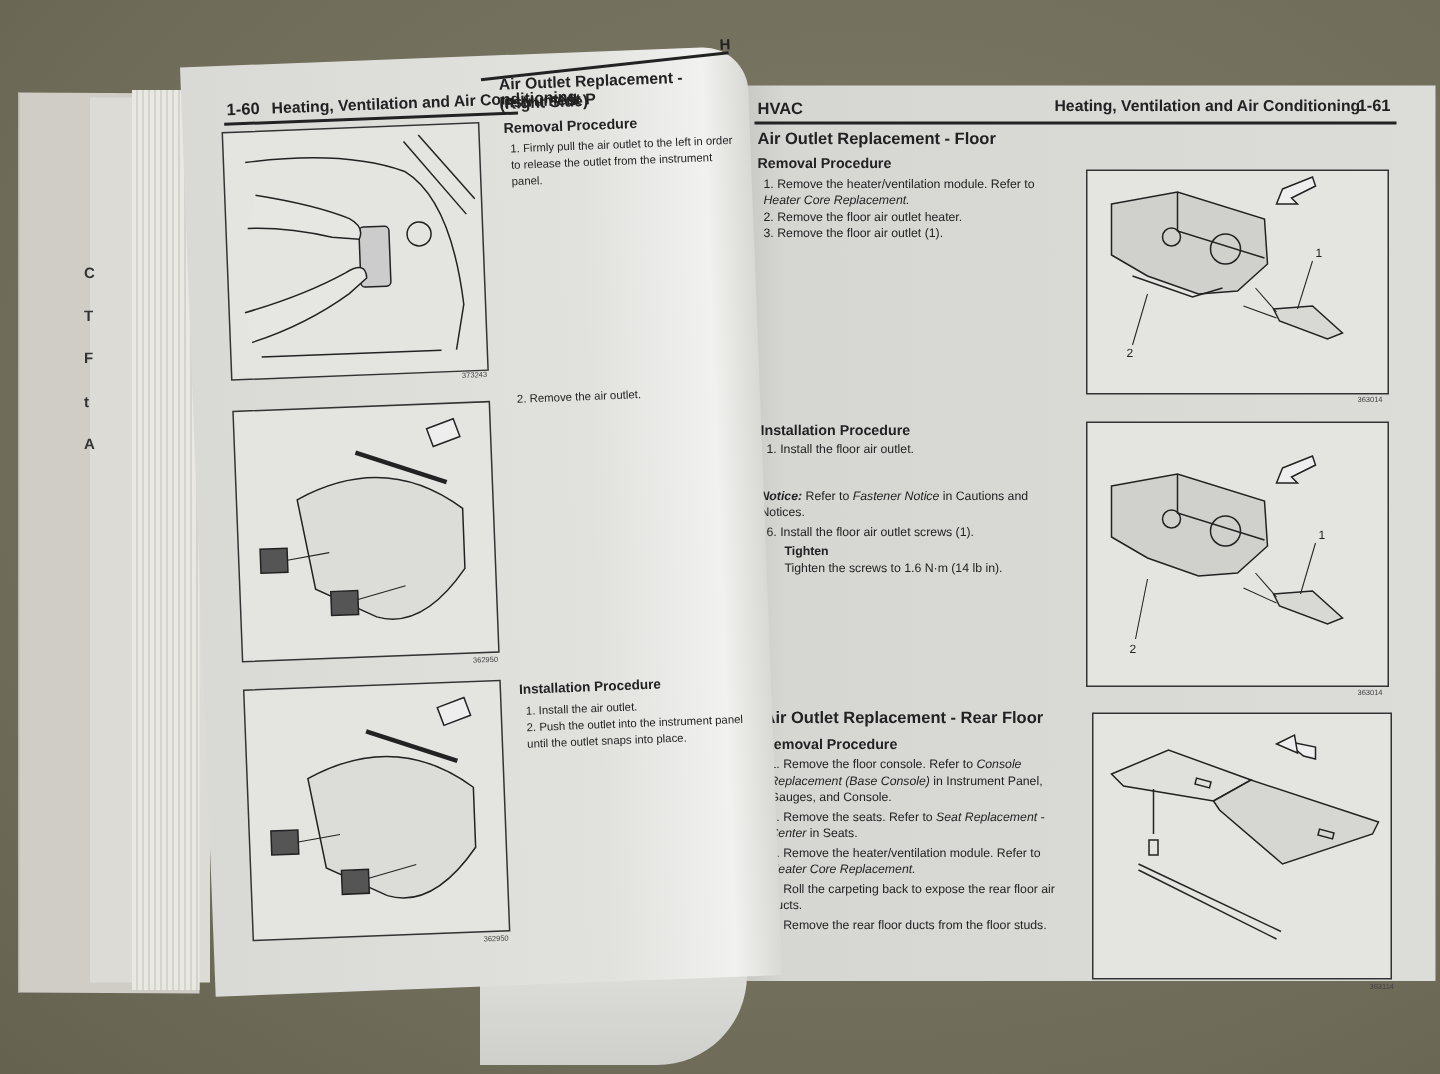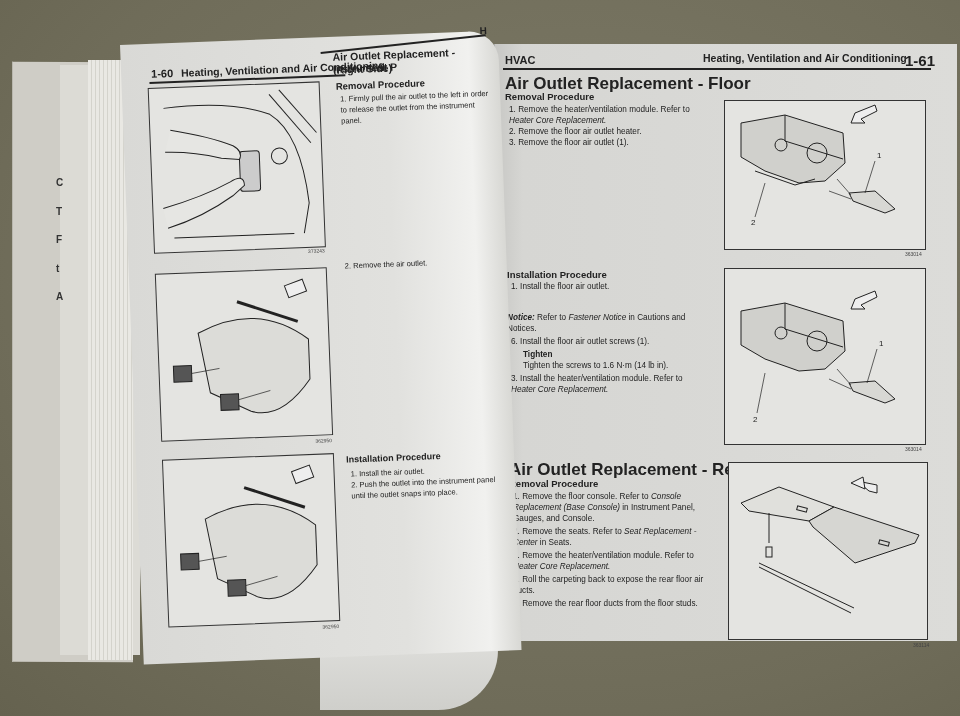--- a/index.html
+++ b/index.html
@@ -9,26 +9,26 @@
   .stack-back{position:absolute;left:12px;top:62px;width:120px;height:600px;background:#cfcdc6;border-left:1px solid #b9b7ae;transform:skewY(0.3deg);}
   .stack-back2{position:absolute;left:60px;top:65px;width:80px;height:590px;background:#dcdbd5;}
   .stack-letters{position:absolute;left:56px;top:120px;font-size:10px;color:#333;line-height:1.25;}
   .stack-letters span{display:block;margin-bottom:16px;font-weight:bold;}
   .edge-pages{position:absolute;left:88px;top:60px;width:45px;height:600px;background:repeating-linear-gradient(90deg,#e9e8e3 0 3px,#d4d3cc 3px 4px);}
   
   .page-left{position:absolute;left:120px;top:45px;width:378px;height:620px;background:linear-gradient(90deg,#d9d9d6 0%,#e1e1de 70%,#f1f1ef 92%,#d8d8d4 100%);
     border-radius:0 30px 0 0;transform:rotate(-2.2deg);transform-origin:left top;}
   .page-left-curl{position:absolute;left:320px;top:600px;width:178px;height:110px;background:linear-gradient(180deg,#e6e6e3,#cfcfcb);border-radius:0 0 60px 0;}
   
-  .page-right{position:absolute;left:494px;top:44px;width:462px;height:597px;background:linear-gradient(90deg,#c7c7c4 0%,#d6d6d3 6%,#dcdcd9 100%);border-left:1px solid #aaa;}
+  .page-right{position:absolute;left:494px;top:57px;width:462px;height:597px;background:linear-gradient(90deg,#c7c7c4 0%,#d6d6d3 6%,#dcdcd9 100%);border-left:1px solid #aaa;}
   .hdr{position:absolute;font-weight:bold;color:#222;}
   .rule{position:absolute;height:2px;background:#222;}
   .fig{position:absolute;border:1.5px solid #333;background:#e4e4e1;}
   .figno{position:absolute;font-size:5px;color:#444;}
-  .h2{position:absolute;font-weight:bold;font-size:17px;color:#222;}
+  .h2{position:absolute;font-weight:bold;font-size:11px;color:#222;}
   .h3{position:absolute;font-weight:bold;font-size:9.5px;color:#222;}
   .txt{position:absolute;font-size:8.2px;color:#222;line-height:11px;}
   .txt i{font-style:italic;text-align:right;}
   .callout{position:absolute;font-size:8px;color:#222;}
   svg{position:absolute;}
 </style>
 </head>
 <body>
 
 <div class="bg-grad"></div>
@@ -42,39 +42,38 @@
   <span>T</span>
   <span>F</span>
   <span>t</span>
   <span>A</span>
 </div>
 <div class="edge-pages"></div>
 
 <div class="page-right">
   <div class="hdr" style="left:10px;top:10px;font-size:11px;">HVAC</div>
   <div class="hdr" style="left:208px;top:8px;font-size:10.5px;">Heating, Ventilation and Air Conditioning</div>
-  <div class="hdr" style="left:410px;top:8px;font-size:15px;">1-61</div>
+  <div class="hdr" style="left:410px;top:8px;font-size:11px;">1-61</div>
   <div class="rule" style="left:8px;top:24px;width:428px;"></div>
 
   <div class="h2" style="left:10px;top:30px;">Air Outlet Replacement - Floor</div>
   <div class="h3" style="left:10px;top:47px;">Removal Procedure</div>
   <div class="txt" style="left:14px;top:60px;width:200px;">
     <div><span>1.</span> <span>Remove the heater/ventilation module. Refer to </span><i>Heater Core Replacement.</i></div>
     <div><span>2.</span> <span>Remove the floor air outlet heater.</span></div>
     <div><span>3.</span> <span>Remove the floor air outlet (1).</span></div>
   </div>
 
   <div class="h3" style="left:12px;top:225px;">Installation Procedure</div>
   <div class="txt" style="left:12px;top:237px;width:200px;">
     <div style="padding-left:4px">1. Install the floor air outlet.</div>
     <div style="margin-top:20px"><b><i>Notice:</i></b><span> Refer to </span><i>Fastener Notice</i><span> in Cautions and Notices.</span></div>
     <div style="padding-left:4px;margin-top:2px">6. Install the floor air outlet screws (1).</div>
     <div style="padding-left:16px;font-weight:bold;margin-top:2px">Tighten</div>
     <div style="padding-left:16px">Tighten the screws to 1.6 N·m (14 lb in).</div>
-    <div style="padding-left:4px;margin-top:2px"><span>3. Install the heater/ventilation module. Refer to </span><i>Heater Core Replacement.</i></div>
   </div>
 
   <div class="h2" style="left:14px;top:416px;">Air Outlet Replacement - Rear Floor</div>
   <div class="h3" style="left:14px;top:434px;">Removal Procedure</div>
   <div class="txt" style="left:18px;top:447px;width:200px;">
     <div style="margin-bottom:2px"><span>1.</span> <span>Remove the floor console. Refer to </span><i>Console Replacement (Base Console)</i><span> in Instrument Panel, Gauges, and Console.</span></div>
     <div style="margin-bottom:2px"><span>2.</span> <span>Remove the seats. Refer to </span><i>Seat Replacement - Center</i><span> in Seats.</span></div>
     <div style="margin-bottom:2px"><span>3.</span> <span>Remove the heater/ventilation module. Refer to </span><i>Heater Core Replacement.</i></div>
     <div style="margin-bottom:2px"><span>4.</span> <span>Roll the carpeting back to expose the rear floor air ducts.</span></div>
     <div><span>5.</span> <span>Remove the rear floor ducts from the floor studs.</span></div>

